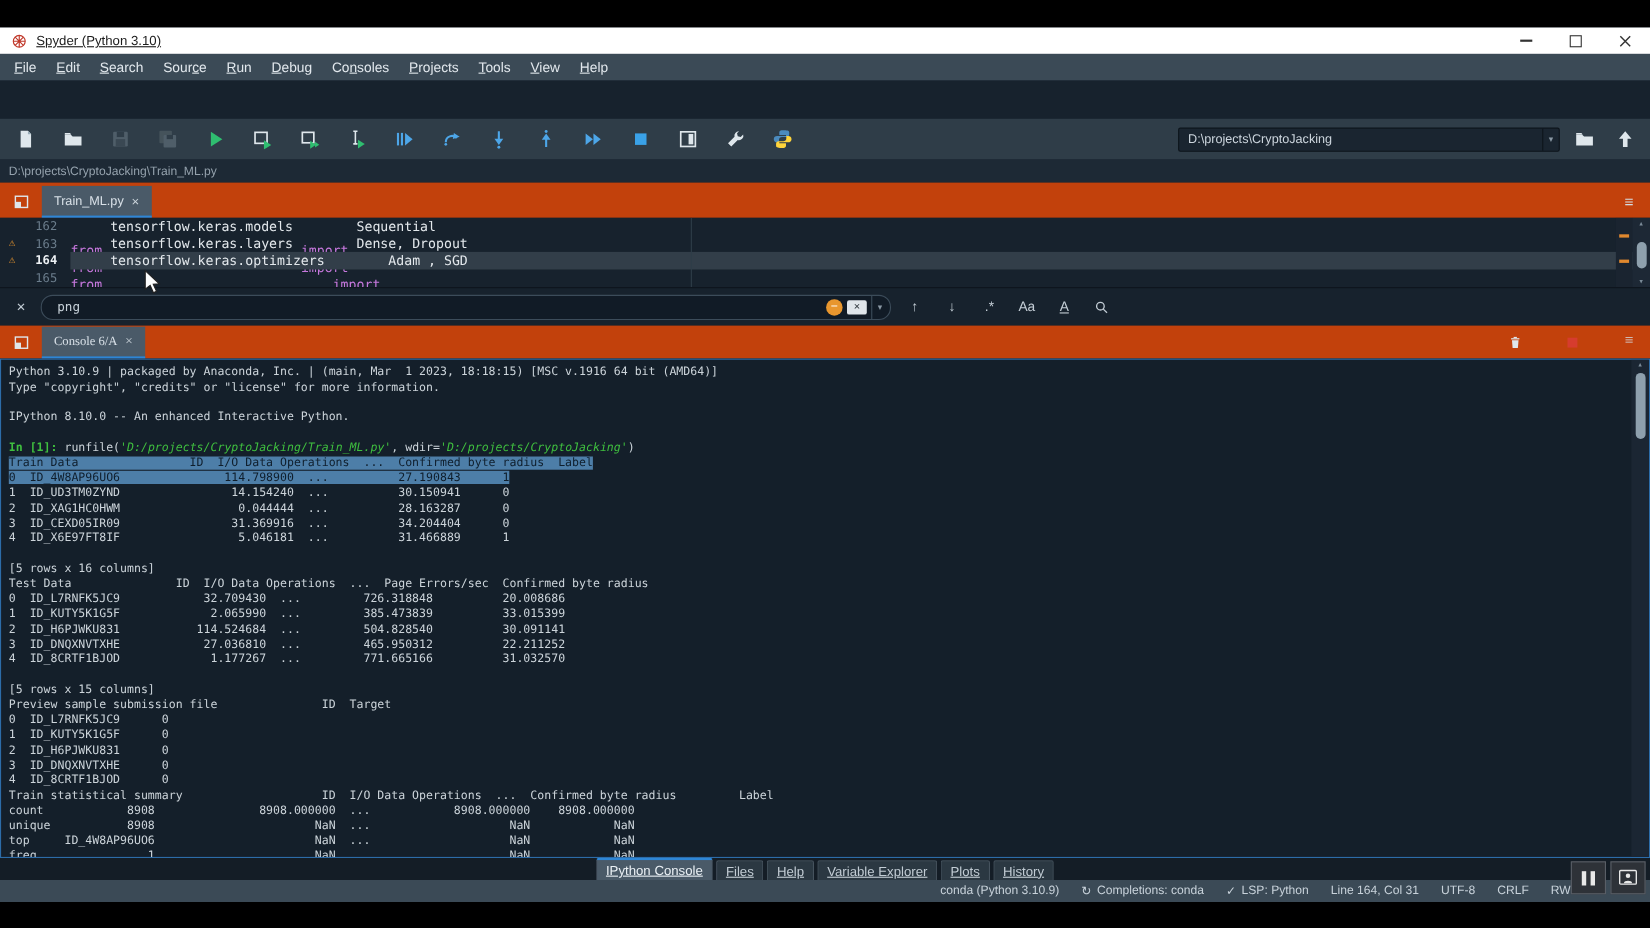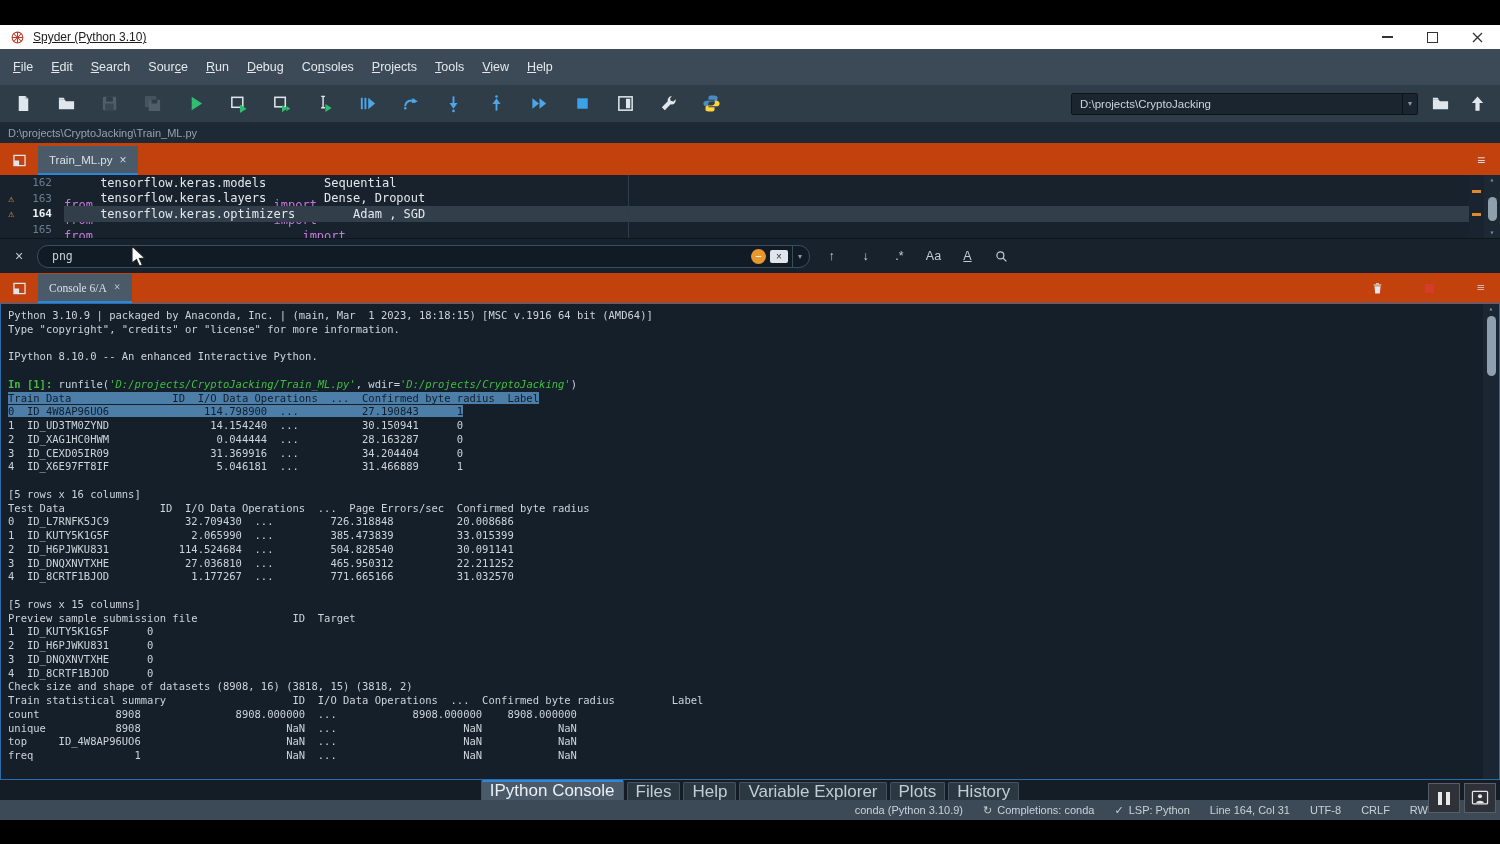--- a/index.html
+++ b/index.html
@@ -10,26 +10,26 @@
   
   .titlebar{height:24px;background:#ffffff;display:flex;align-items:center;padding:0 0 0 10px;flex:none;}
   .titlebar .logo{width:15px;height:15px;margin-right:8px;flex:none;}
   .titlebar .title{font-size:12px;color:#1c1c1c;text-decoration:underline;}
   .win-controls{margin-left:auto;display:flex;height:100%;}
   .win-btn{width:45px;height:100%;display:flex;align-items:center;justify-content:center;cursor:default;}
   .glyph-min{width:11px;height:1.5px;background:#333;}
   .glyph-max{width:9px;height:9px;border:1.2px solid #333;}
 
   
-  .menubar{height:36px;background:#3b4a56;display:flex;align-items:center;padding:0 4px;flex:none;}
+  .menubar{height:24px;background:#3b4a56;display:flex;align-items:center;padding:0 4px;flex:none;}
   .menu-item{padding:3px 9px;font-size:12.5px;color:#e2e8ed;}
   .menu-item u{text-decoration:underline;}
 
   
-  .toolbar{height:37px;background:#2f3d48;display:flex;align-items:center;padding:0 8px;flex:none;gap:7px;}
+  .toolbar{height:37px;background:#2f3d48;display:flex;align-items:center;padding:0 8px;flex:none;gap:7px;margin-top:35px;}
   .tb-btn{width:30px;height:28px;display:flex;align-items:center;justify-content:center;flex:none;}
   .tb-btn svg{width:19px;height:19px;}
   .tb-spacer{flex:1;}
   .workdir{width:345px;height:20px;background:#1a2530;border:1px solid #0d141b;border-radius:2px;
            display:flex;align-items:center;color:#ccd5dd;font-size:11.5px;flex:none;}
   .workdir .wd-text{flex:1;padding:0 8px;white-space:nowrap;overflow:hidden;}
   .workdir .wd-caret{width:14px;text-align:center;color:#8a98a4;font-size:8px;border-left:1px solid #0d141b;align-self:stretch;display:flex;align-items:center;justify-content:center;}
 
   
   .pathbar{height:21px;background:#1d2935;color:#95a2ad;font-size:11px;display:flex;align-items:center;padding:0 8px;flex:none;}
@@ -85,22 +85,22 @@
                font-family:"DejaVu Sans Mono",monospace;font-size:10.5px;line-height:13.75px;
                padding:5px 0 0 7px;color:#ccd4da;}
   .cline{min-height:13.75px;white-space:pre;}
   .prompt{color:#3fbf3f;font-weight:bold;}
   .str{color:#3fbf3f;font-style:italic;}
   .selwrap{background:#4d7ea8;color:#0f1e2c;}
   .console-out .scrollbar-v{background:#1b2633;}
 
   
   .bottom-tabs{height:20px;background:#141d26;display:flex;justify-content:center;align-items:flex-end;gap:3px;flex:none;}
-  .btab{height:17px;padding:0 8px;font-size:17px;color:#c2ccd4;background:#2b3842;border:1px solid #46535e;border-bottom:none;
-        border-radius:2px 2px 0 0;display:flex;align-items:center;}
+  .btab{height:17px;padding:0 8px;font-size:12px;color:#c2ccd4;background:#2b3842;border:1px solid #46535e;border-bottom:none;
+        border-radius:2px 2px 0 0;display:flex;align-items:center;text-decoration:underline;}
   .btab.active{background:#4a5a68;border-top:2px solid #2e86d6;color:#eaf0f5;height:18px;}
 
   
   .statusbar{height:20px;background:#3b4a56;display:flex;align-items:center;justify-content:flex-end;gap:20px;
              padding-right:72px;color:#c8d2da;font-size:11px;flex:none;}
   .sb-item{display:flex;align-items:center;gap:5px;white-space:nowrap;}
   .sb-ico{font-size:11px;color:#c8d2da;}
 
   
   .overlay-btns{position:absolute;right:4px;bottom:31px;display:flex;gap:4px;}
@@ -410,25 +410,25 @@
           <div class="cline"><span>[5 rows x 16 columns]</span></div>
           <div class="cline"><span>Test Data               ID  I/O Data Operations  ...  Page Errors/sec  Confirmed byte radius</span></div>
           <div class="cline"><span>0  ID_L7RNFK5JC9            32.709430  ...         726.318848          20.008686</span></div>
           <div class="cline"><span>1  ID_KUTY5K1G5F             2.065990  ...         385.473839          33.015399</span></div>
           <div class="cline"><span>2  ID_H6PJWKU831           114.524684  ...         504.828540          30.091141</span></div>
           <div class="cline"><span>3  ID_DNQXNVTXHE            27.036810  ...         465.950312          22.211252</span></div>
           <div class="cline"><span>4  ID_8CRTF1BJOD             1.177267  ...         771.665166          31.032570</span></div>
           <div class="cline">&nbsp;</div>
           <div class="cline"><span>[5 rows x 15 columns]</span></div>
           <div class="cline"><span>Preview sample submission file               ID  Target</span></div>
+          <div class="cline"><span>0  ID_L7RNFK5JC9      0</span></div>
           <div class="cline"><span>1  ID_KUTY5K1G5F      0</span></div>
           <div class="cline"><span>2  ID_H6PJWKU831      0</span></div>
           <div class="cline"><span>3  ID_DNQXNVTXHE      0</span></div>
           <div class="cline"><span>4  ID_8CRTF1BJOD      0</span></div>
-          <div class="cline"><span>Check size and shape of datasets (8908, 16) (3818, 15) (3818, 2)</span></div>
           <div class="cline"><span>Train statistical summary                    ID  I/O Data Operations  ...  Confirmed byte radius         Label</span></div>
           <div class="cline"><span>count            8908               8908.000000  ...            8908.000000    8908.000000</span></div>
           <div class="cline"><span>unique           8908                       NaN  ...                    NaN            NaN</span></div>
           <div class="cline"><span>top     ID_4W8AP96UO6                       NaN  ...                    NaN            NaN</span></div>
           <div class="cline"><span>freq                1                       NaN  ...                    NaN            NaN</span></div>
           <div class="scrollbar-v">
           <span class="sb-arrow">▴</span>
           <span class="sb-thumb" style="height:60px;margin-top:2px;"></span>
         </div>
       </div>

